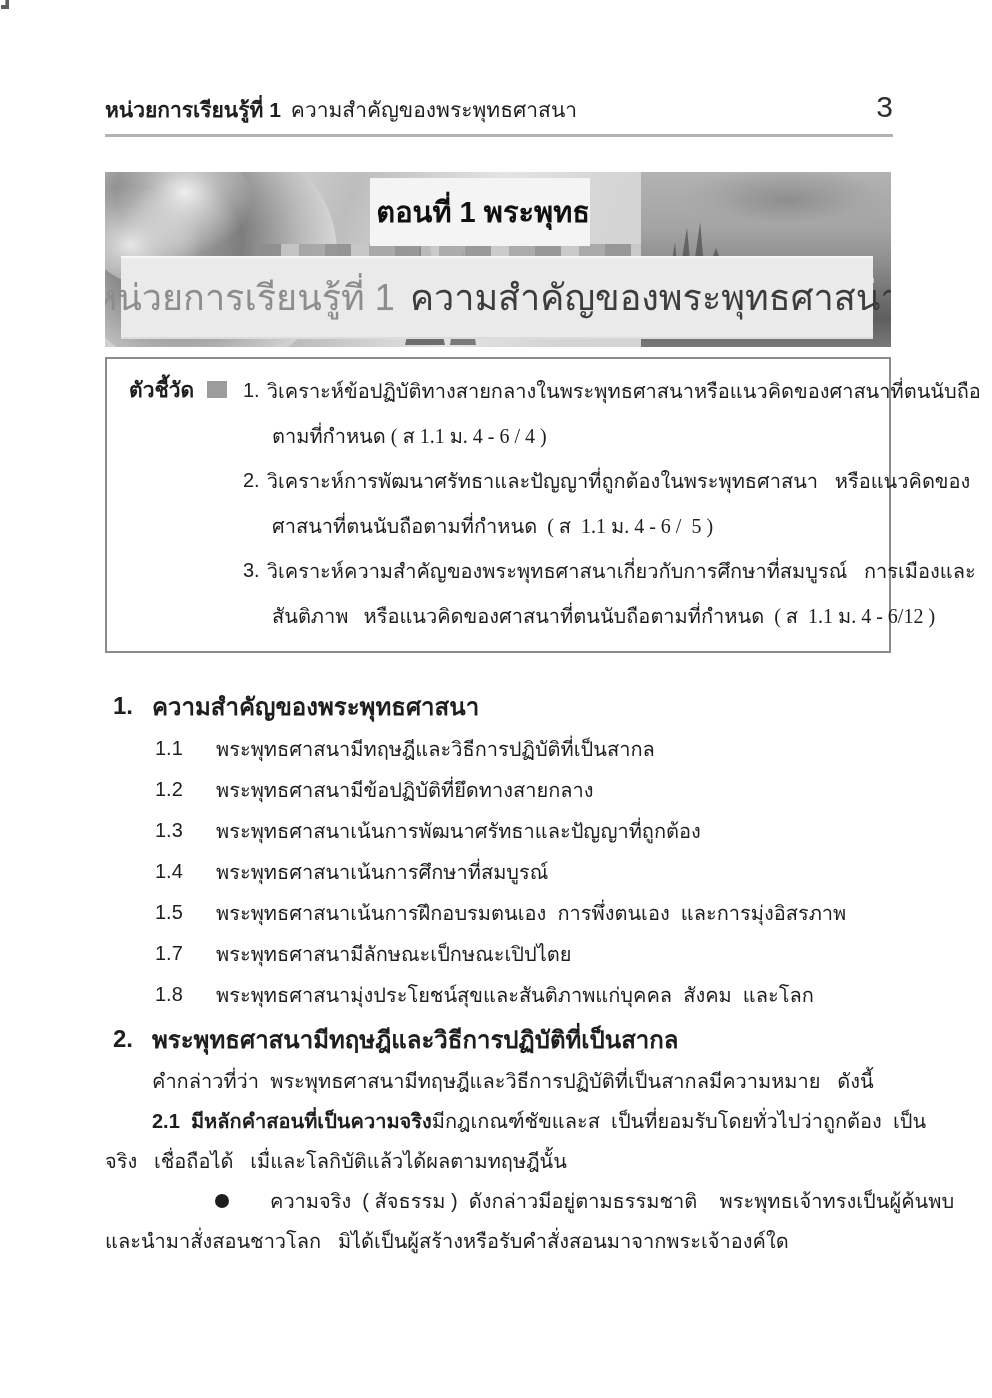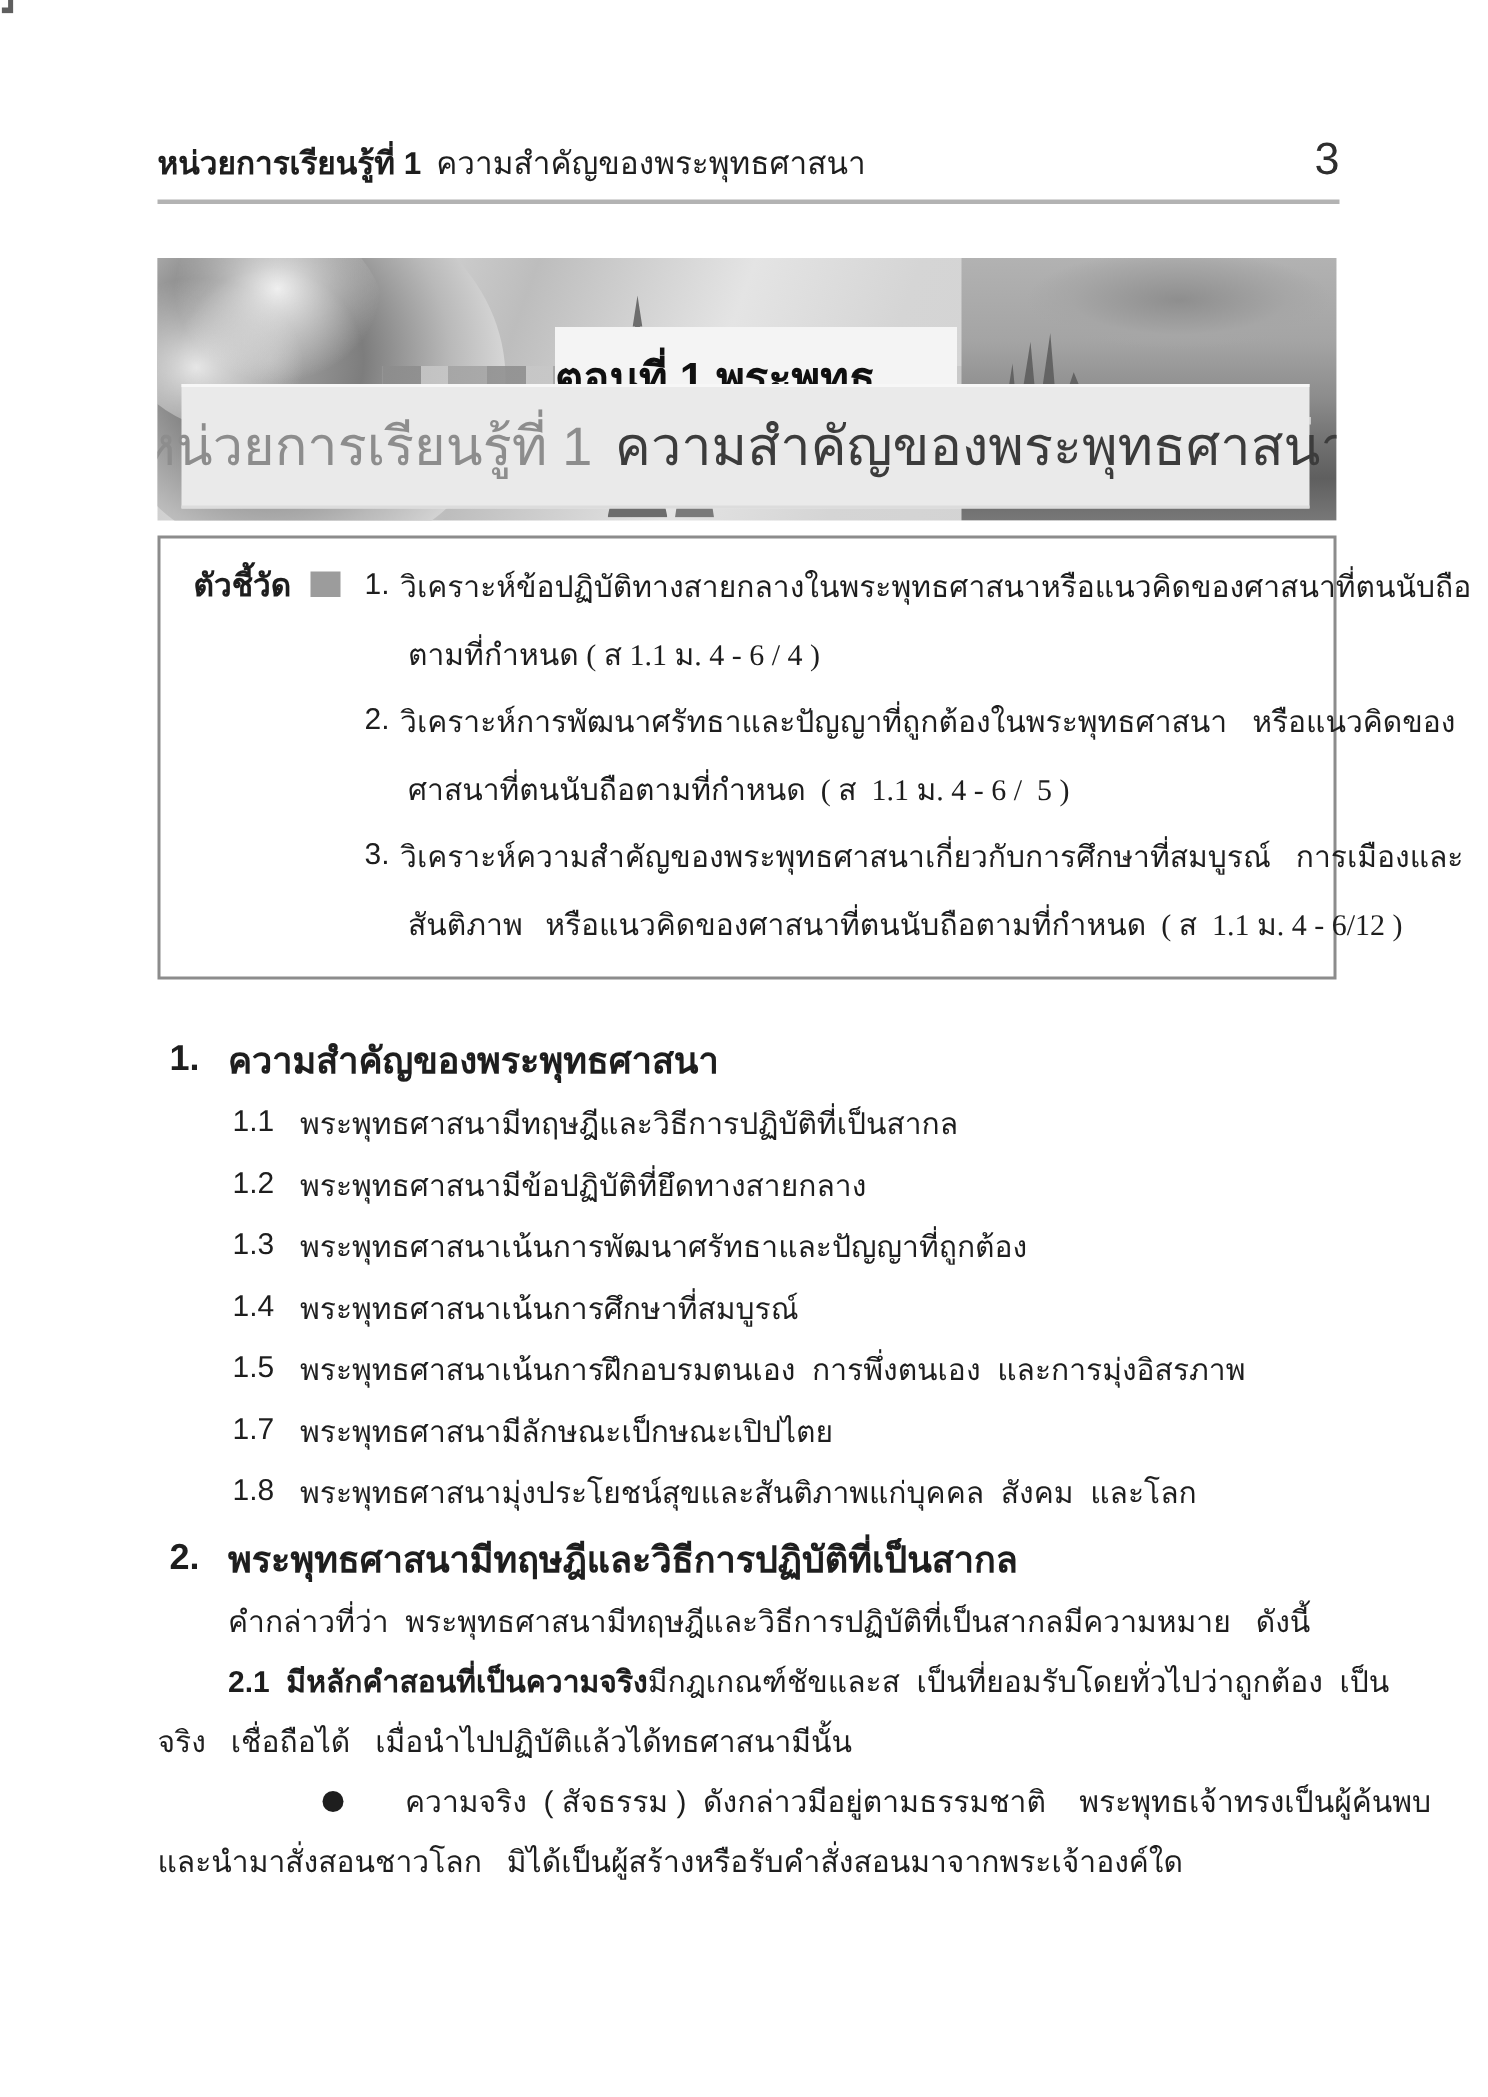--- a/index.html
+++ b/index.html
@@ -35,22 +35,22 @@
     clip-path:polygon(50% 0,62% 22%,78% 60%,100% 100%,0 100%,22% 60%,38% 22%);}
   .mid-strip{position:absolute;left:150px;top:72px;width:430px;height:15px;opacity:.85;
     background:repeating-linear-gradient(90deg,#8d8d8d 0 26px,#c7c7c7 26px 44px,#a3a3a3 44px 70px);}
   .right-photo{position:absolute;right:0;top:0;width:250px;height:175px;
     background:radial-gradient(ellipse 130px 42px at 58% 16%,#8e8e8e 0%,#a6a6a6 55%,transparent 78%),
                linear-gradient(180deg,#b2b2b2 0%,#a4a4a4 32%,#8b8b8b 54%,#6e6e6e 72%,#5f5f5f 84%,#787878 100%);}
   .crane{position:absolute;left:28px;top:50px;width:60px;height:58px;background:#565656;
     clip-path:polygon(0 100%,10% 35%,16% 100%,30% 10%,38% 100%,52% 0,60% 100%,78% 45%,100% 100%);opacity:.8;}
   .night-dots{position:absolute;left:50px;top:106px;width:185px;height:5px;opacity:.75;
     background:repeating-linear-gradient(90deg,#e3e3e3 0 3px,transparent 3px 15px);}
-  .tag-box{position:absolute;left:265px;top:6px;width:268px;height:68px;background:#f4f4f4;
-    display:flex;align-items:center;justify-content:flex-start;font-weight:bold;font-size:29px;color:#101010;margin-top:40px;}
+  .tag-box{position:absolute;left:265px;top:6px;width:220px;height:68px;background:#f4f4f4;
+    display:flex;align-items:center;justify-content:flex-end;font-weight:bold;font-size:29px;color:#101010;}
   .title-box{position:absolute;left:16px;top:84px;width:752px;height:83px;background:#eaeaea;
     border-top:2px solid #f7f7f7;border-bottom:2px solid #dcdcdc;
     display:flex;align-items:center;justify-content:center;font-size:36px;}
   .title-gray{color:#8d8d8d;}
   .title-dark{color:#3c3c3c;margin-left:15px;}
 
   
   .indicator-box{position:absolute;left:105px;top:357px;width:786px;height:296px;
     border:2px solid #8c8c8c;background:#fff;}
   .ind-label{position:absolute;left:22px;top:14px;font-weight:bold;font-size:21px;}
@@ -58,21 +58,21 @@
   .ind-list{position:absolute;left:136px;top:9px;right:8px;font-size:20px;}
   .ind-line{height:45px;display:flex;align-items:center;}
   .ind-num{margin-right:7px;}
   .ind-cont{padding-left:29px;font-family:Liberation Serif, serif;}
 
   
   .body-copy{position:absolute;left:105px;top:684px;width:800px;}
   .sec-head{display:flex;align-items:center;height:44px;font-weight:bold;font-size:24px;}
   .sec-head .snum{padding-left:8px;width:47px;}
   .sec2{margin-top:2px;}
-  .s1-item{display:flex;align-items:center;height:41px;font-size:20px;}
+  .s1-item{display:flex;align-items:center;height:41px;font-size:20px;gap:16px;}
   .s1-item .inum{margin-left:50px;width:45px;}
   .p-line{display:flex;align-items:center;height:40px;font-size:20px;}
   .indent{padding-left:47px;}
   .bold{font-weight:bold;}
   .gap{width:12px;}
   .bullet-line{padding-left:110px;}
   .dot{width:14px;height:14px;border-radius:50%;background:#1e1e1e;margin-right:41px;flex:0 0 auto;}
 </style>
 </head>
 <body>
@@ -182,21 +182,21 @@
       <span class="pre">คำกล่าวที่ว่า  พระพุทธศาสนามีทฤษฎีและวิธีการปฏิบัติที่เป็นสากลมีความหมาย   ดังนี้</span>
     </div>
 
     <div class="p-line indent">
       <span class="bold pre">2.1  มีหลักคำสอนที่เป็นความจริง</span>
       <span class="gap"></span>
       <span class="pre">มีกฎเกณฑ์ชัขและส  เป็นที่ยอมรับโดยทั่วไปว่าถูกต้อง  เป็น</span>
     </div>
 
     <div class="p-line">
-      <span class="pre">จริง   เชื่อถือได้   เมื่อนำไปปฏิบัติแล้วได้ทธศาสนามีนั้น</span>
+      <span class="pre">จริง   เชื่อถือได้   เมื่และโลกิบัติแล้วได้ผลตามทฤษฎีนั้น</span>
     </div>
 
     <div class="p-line bullet-line">
       <span class="dot"></span>
       <span class="pre">ความจริง  ( สัจธรรม )  ดังกล่าวมีอยู่ตามธรรมชาติ    พระพุทธเจ้าทรงเป็นผู้ค้นพบ</span>
     </div>
 
     <div class="p-line">
       <span class="pre">และนำมาสั่งสอนชาวโลก   มิได้เป็นผู้สร้างหรือรับคำสั่งสอนมาจากพระเจ้าองค์ใด</span>
     </div>

